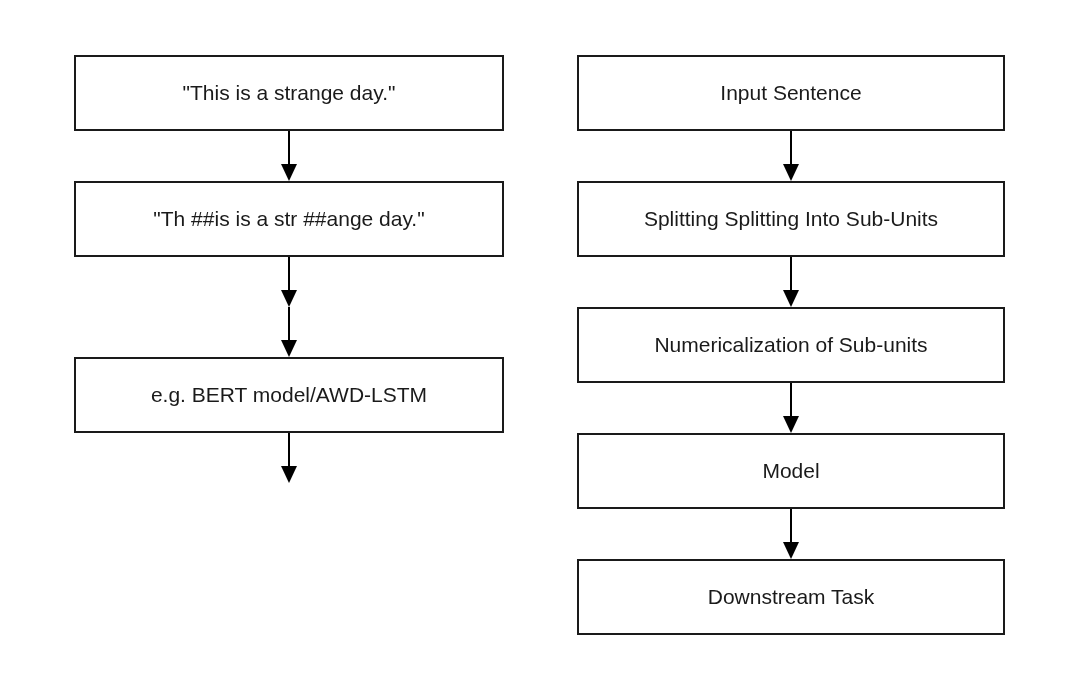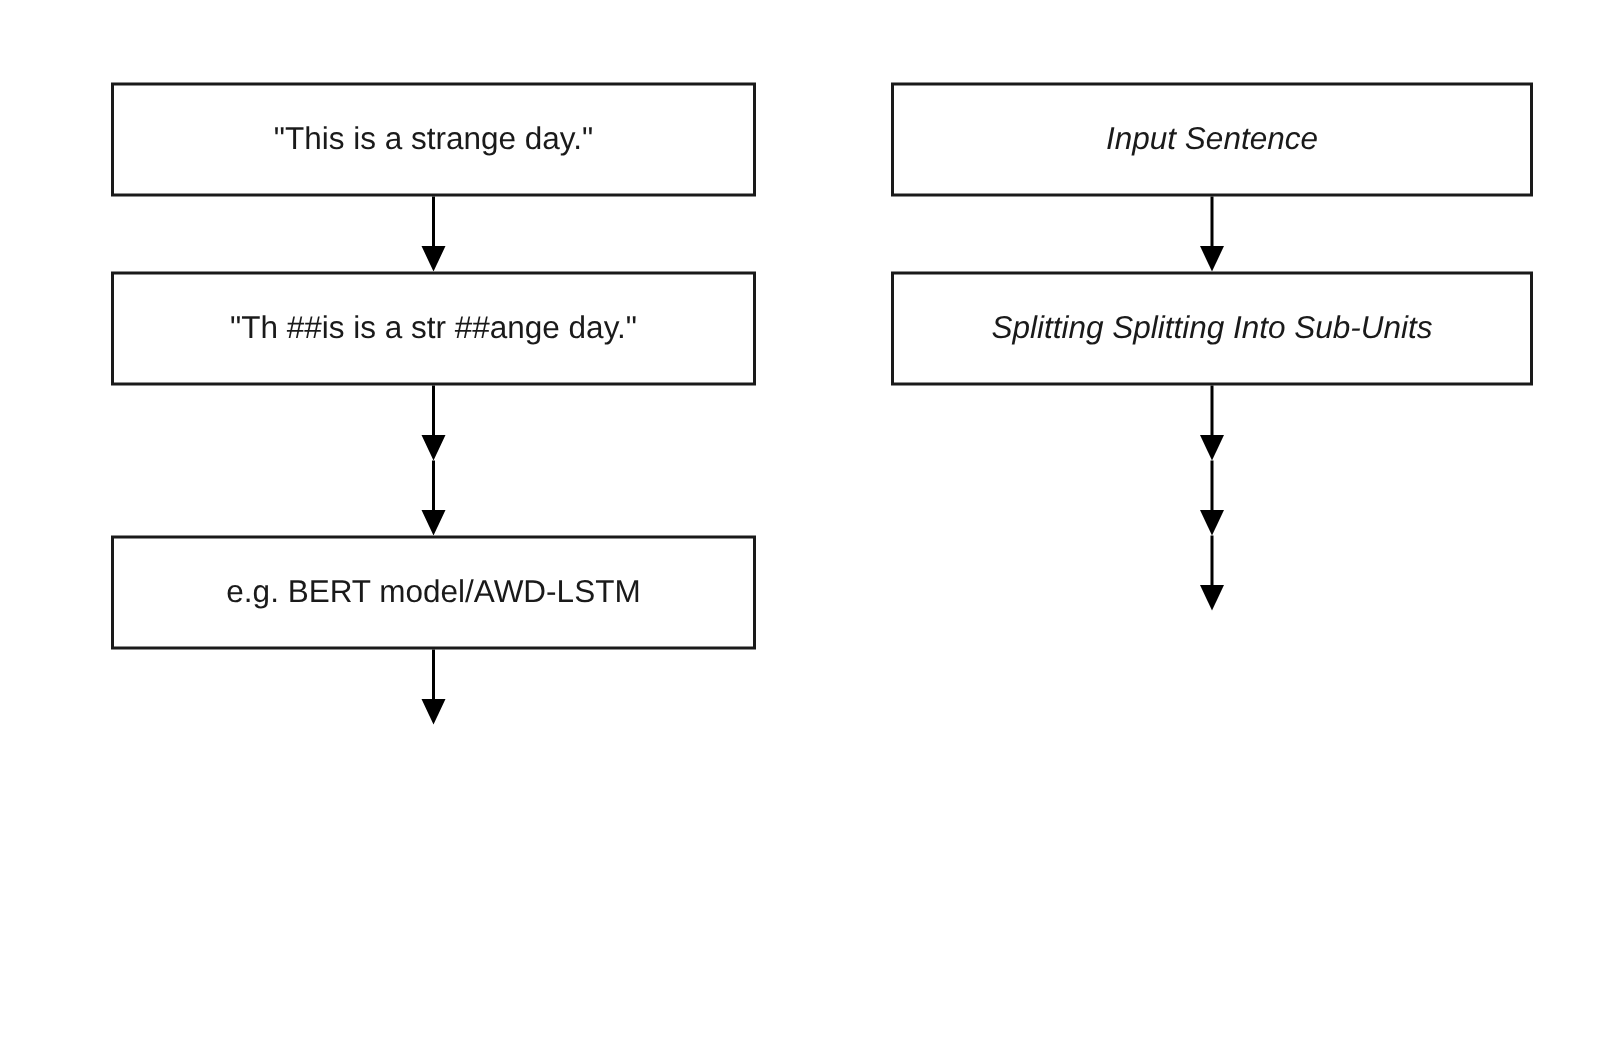--- a/index.html
+++ b/index.html
@@ -15,21 +15,21 @@
     font-family: "Liberation Sans", sans-serif;
     overflow: hidden;
   }
   .column {
     position: absolute;
     top: 55px;
     display: flex;
     flex-direction: column;
   }
   .col-left  { left: 74px;  width: 430px; }
-  .col-right { left: 594px; width: 428px; font-style: italic; }
+  .col-right { left: 577px; width: 428px; }
   .box {
     box-sizing: border-box;
     height: 76px;
     width: 100%;
     border: 2.5px solid #1a1a1a;
     background: #ffffff;
     display: flex;
     align-items: center;
     justify-content: center;
     text-align: center;
@@ -101,23 +101,32 @@
       <div class="stem"></div>
       <div class="head"></div>
     </div>
     <div class="box">
       <span class="box-text">Splitting Splitting Into Sub-Units</span>
     </div>
     <div class="arrow">
       <div class="stem"></div>
       <div class="head"></div>
     </div>
+    <div class="box">
+      <span class="box-text">Numericalization of Sub-units</span>
+    </div>
     <div class="arrow">
       <div class="stem"></div>
       <div class="head"></div>
     </div>
+    <div class="box">
+      <span class="box-text">Model</span>
+    </div>
     <div class="arrow">
       <div class="stem"></div>
       <div class="head"></div>
+    </div>
+    <div class="box">
+      <span class="box-text">Downstream Task</span>
     </div>
   </div>
 
 </div>
 
 </body></html>

